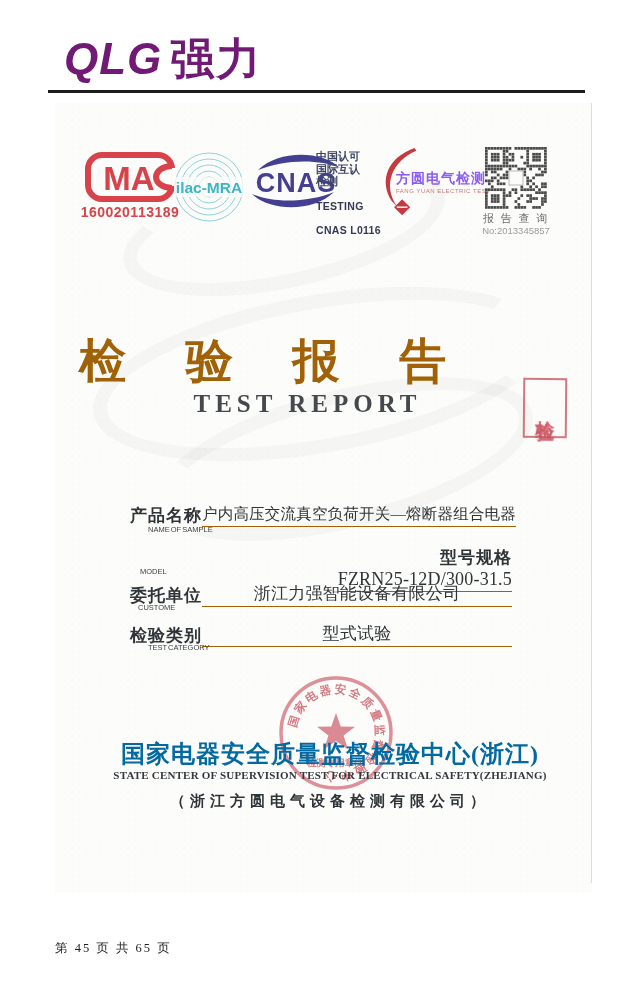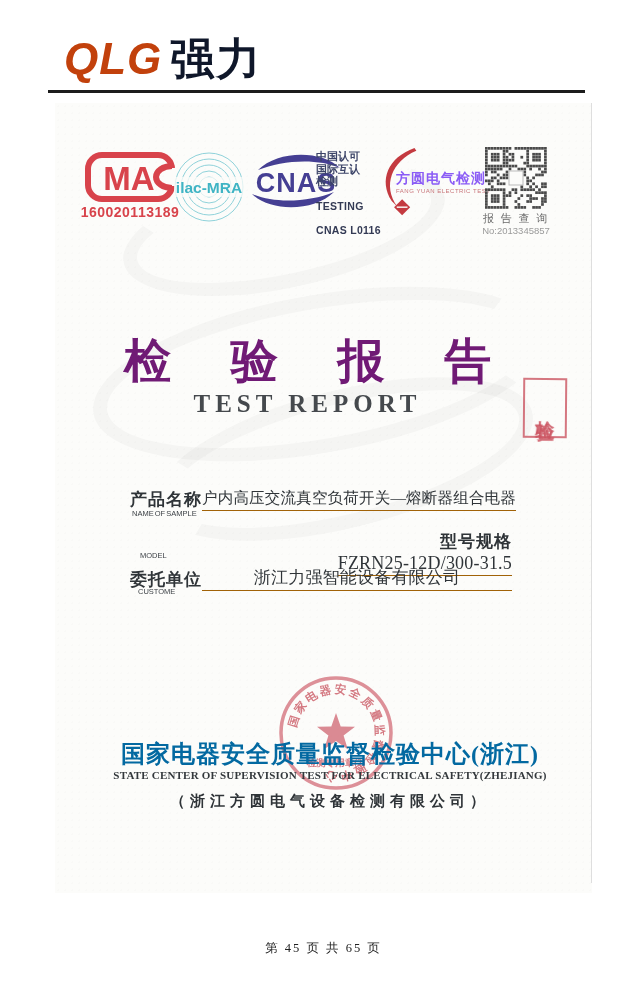--- a/index.html
+++ b/index.html
@@ -2,22 +2,22 @@
 <html><head>
 <meta charset="utf-8">
 <style>
   html,body{margin:0;padding:0;background:#ffffff;}
   #root{position:relative;width:644px;height:1000px;background:#ffffff;overflow:hidden;
         font-family:"Liberation Serif",serif;color:#2f3438;}
 
   
   .brand{position:absolute;left:64px;top:30px;font-family:"Liberation Sans",sans-serif;
          font-weight:bold;font-style:italic;font-size:44px;letter-spacing:1px;white-space:nowrap;}
-  .brand .q{color:#c2410c;}
-  .brand .cn{color:#0f172a;font-style:normal;margin-left:8px;letter-spacing:2px;}
+  .brand .q{color:#701a75;}
+  .brand .cn{color:#701a75;font-style:normal;margin-left:8px;letter-spacing:2px;}
   .hrule{position:absolute;left:48px;top:90px;width:537px;height:3px;background:#1c1c1c;}
 
   
   .scan{position:absolute;left:55px;top:103px;width:537px;height:790px;background:#fcfcfa;
         background-image:radial-gradient(rgba(0,0,0,.012) 1px,transparent 1px);background-size:7px 7px;}
   .scan-edge{position:absolute;left:591px;top:103px;width:1px;height:780px;background:#dedede;}
 
   .wm{position:absolute;border:14px solid rgba(120,125,130,.055);border-radius:50%;pointer-events:none;}
   .wm1{left:90px;top:295px;width:430px;height:130px;transform:rotate(-10deg);border-right-color:transparent;}
   .wm2{left:150px;top:390px;width:360px;height:110px;transform:rotate(-14deg);border-left-color:transparent;}
@@ -35,53 +35,53 @@
   .fy{position:absolute;left:368px;top:146px;width:110px;height:74px;}
   .fy-name{position:absolute;left:396px;top:170px;font-size:14px;font-weight:bold;color:#8b5cf6;letter-spacing:1px;white-space:nowrap;}
   .fy-sub{position:absolute;left:396px;top:188px;font-size:6px;color:#c9767b;letter-spacing:.5px;white-space:nowrap;
           font-family:"Liberation Sans",sans-serif;}
   .qr{position:absolute;left:485px;top:147px;}
   .qr-caption{position:absolute;left:473px;top:211px;width:86px;text-align:center;font-size:11px;color:#6a6a6a;letter-spacing:2px;}
   .qr-number{position:absolute;left:473px;top:225px;width:86px;text-align:center;font-size:9.5px;color:#9a9a9a;
              font-family:"Liberation Sans",sans-serif;}
 
   
-  .title-zh{position:absolute;left:55px;top:330px;width:505px;text-align:center;
-            font-size:47px;font-weight:bold;color:#701a75;letter-spacing:24px;text-indent:24px;}
+  .title-zh{position:absolute;left:55px;top:330px;width:505px;
+            font-size:47px;font-weight:bold;color:#a16207;letter-spacing:24px;text-indent:24px;}
   .title-en{position:absolute;left:55px;top:390px;width:505px;text-align:center;
             font-size:25px;font-weight:bold;color:#45494d;letter-spacing:5px;}
 
   
   .stampsq{position:absolute;left:523px;top:378px;width:40px;height:56px;border:2px solid rgba(203,85,97,.8);
            transform:rotate(.5deg);display:flex;align-items:center;justify-content:center;}
   .stampsq span{color:rgba(203,85,97,.85);font-size:19px;font-weight:bold;writing-mode:vertical-rl;
                 letter-spacing:2px;filter:blur(.3px);}
 
   
-  .frow{position:absolute;left:130px;width:382px;display:flex;align-items:flex-end;}
+  .frow{position:absolute;left:130px;width:382px;display:flex;align-items:flex-end;margin-top:16px;}
   .flabel{font-size:17px;font-weight:600;color:#2f3438;white-space:nowrap;letter-spacing:1px;}
-  .fsub{position:absolute;top:21px;left:2px;font-size:7.5px;color:#3a3f44;letter-spacing:0;word-spacing:-1px;
+  .fsub{position:absolute;top:21px;left:18px;font-size:7.5px;color:#3a3f44;letter-spacing:0;word-spacing:-1px;
         font-family:"Liberation Sans",sans-serif;white-space:nowrap;}
   .fvalue{flex:1;text-align:center;border-bottom:1px solid #a16207;font-size:16px;color:#2f3438;
           padding-bottom:1px;white-space:nowrap;letter-spacing:.2px;}
   .fr1{top:488px;} .fr2{top:530px;flex-direction:column;} .fr3{top:566px;} .fr4{top:606px;}
 
   
   .seal{position:absolute;left:277px;top:674px;opacity:.88;}
 
   
   .org-zh{position:absolute;left:75px;top:738px;width:510px;text-align:center;
           font-size:24px;font-weight:bold;color:#0369a1;letter-spacing:1px;white-space:nowrap;}
   .org-en{position:absolute;left:75px;top:769px;width:510px;text-align:center;
           font-size:11px;font-weight:bold;color:#33383c;letter-spacing:.2px;white-space:nowrap;}
   .org-sub{position:absolute;left:75px;top:792px;width:510px;text-align:center;
            font-size:15px;font-weight:600;color:#2f3438;letter-spacing:5px;white-space:nowrap;}
 
   
-  .footer{position:absolute;left:55px;top:940px;width:537px;text-align:center;
+  .footer{position:absolute;left:55px;top:940px;width:537px;
           font-size:12.5px;color:#222;letter-spacing:2px;}
 </style>
 </head>
 <body>
 
 <div id="root">
 
   <div class="brand">
     <span class="q">QLG</span><span class="cn">强力</span>
   </div>
@@ -373,20 +373,25 @@
   <div class="frow fr2">
     <span class="flabel">型号规格</span>
     <span class="fsub" style="left:10px">MODEL</span>
     <span class="fvalue" style="font-size:18px">FZRN25-12D/300-31.5</span>
   </div>
   <div class="frow fr3">
     <span class="flabel">委托单位</span>
     <span class="fsub" style="left:8px">CUSTOME</span>
     <span class="fvalue" style="font-size:17px">浙江力强智能设备有限公司</span>
   </div>
+  <div class="frow fr4">
+    <span class="flabel">检验类别</span>
+    <span class="fsub">TEST CATEGORY</span>
+    <span class="fvalue" style="font-size:17px">型式试验</span>
+  </div>
 
   <svg class="seal" width="118" height="118" viewBox="0 0 118 118">
     <defs>
       <path id="sealring" d="M19,59 A40,40 0 1,1 99,59 A40,40 0 1,1 19,59"></path>
     </defs>
     <circle cx="59" cy="59" r="55" fill="none" stroke="#d4737e" stroke-width="3.5" opacity=".9"></circle>
     <polygon points="59,39 63.7,52.5 78,52.8 66.6,61.5 70.8,75.2 59,67 47.2,75.2 51.4,61.5 40,52.8 54.3,52.5" fill="#d4737e" opacity=".95"></polygon>
     <text font-size="11.5" fill="#cf6872" font-weight="bold" letter-spacing="2.5">
       <textPath href="#sealring" startOffset="2%">国家电器安全质量监督检验中心</textPath>
     </text>

